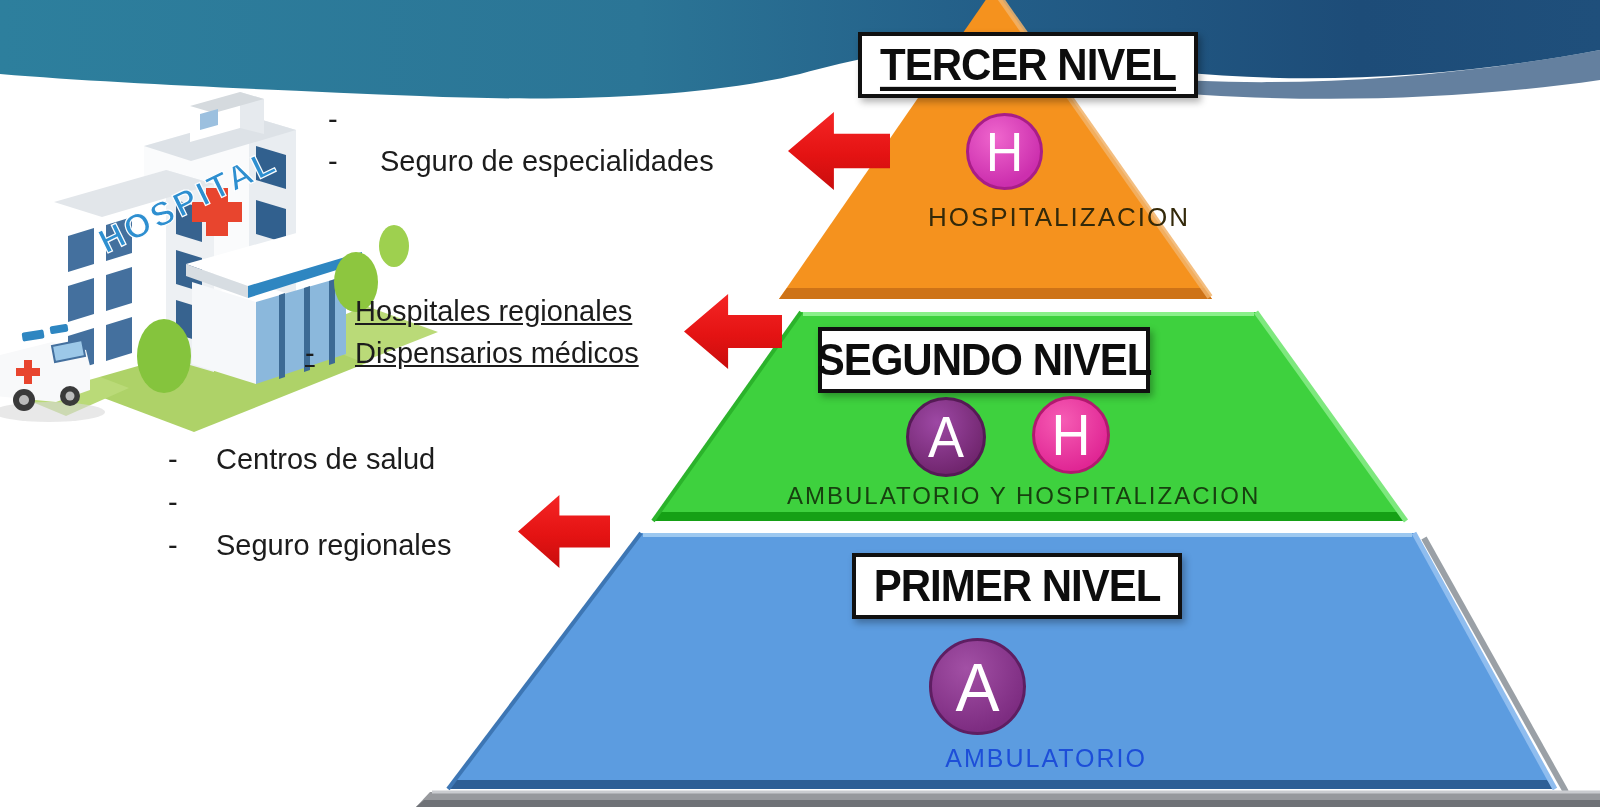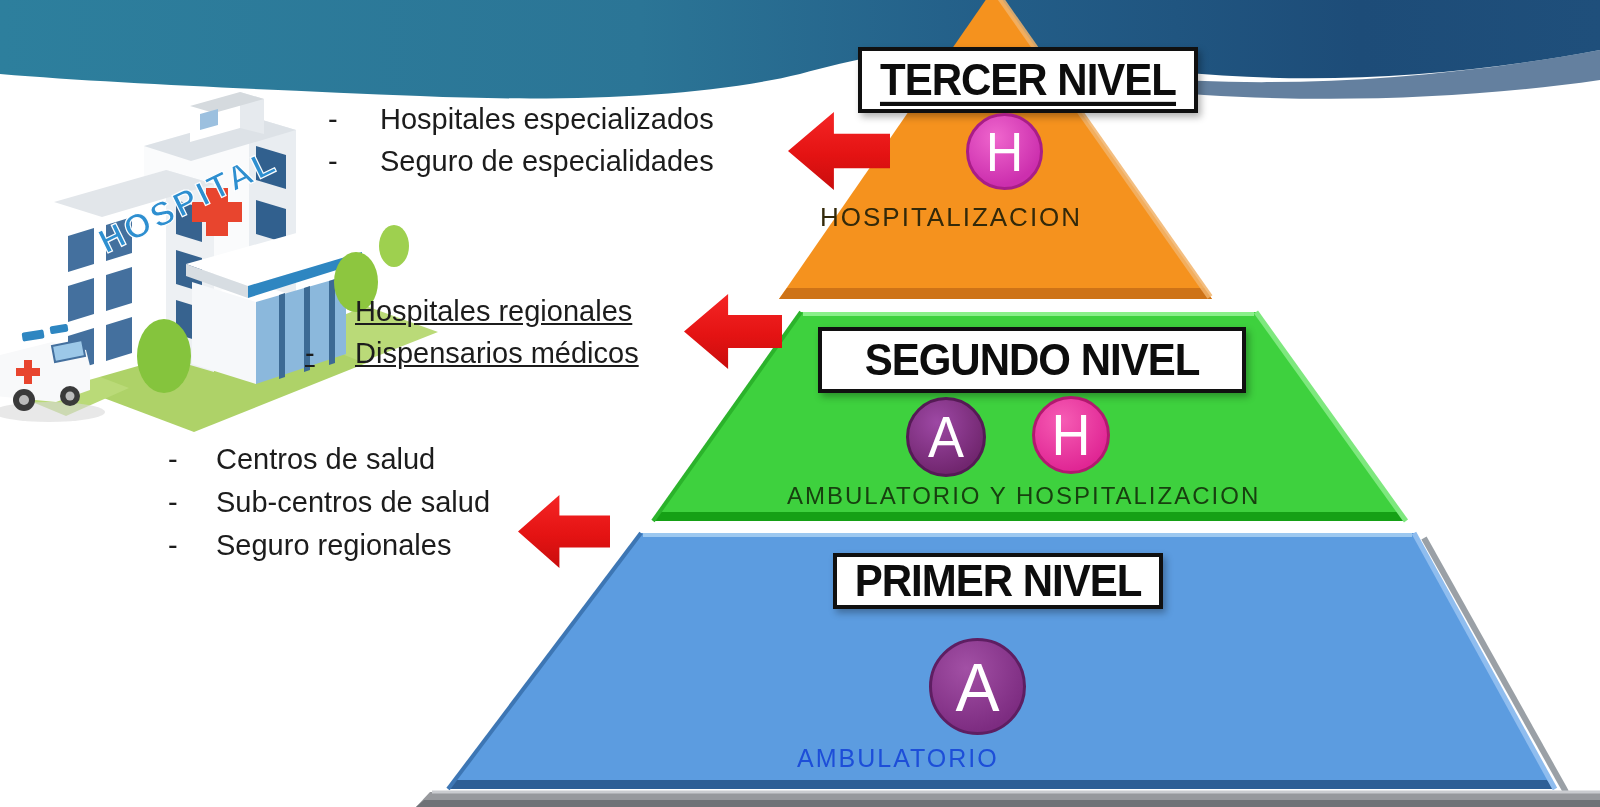--- a/index.html
+++ b/index.html
@@ -22,24 +22,24 @@
   
   .nivel-box{
     position:absolute;background:#ffffff;border:4px solid #101010;
     display:flex;align-items:center;justify-content:center;
     box-shadow:3px 4px 7px rgba(0,0,0,.3);
   }
   .nivel-box span{
     font-weight:bold;font-size:42px;letter-spacing:-1px;color:#0d0d0d;
     white-space:nowrap;transform:scaleY(1.04);
   }
-  #box-tercer{left:858px;top:47px;width:340px;height:66px;}
+  #box-tercer{left:858px;top:32px;width:340px;height:66px;}
   #box-tercer span{text-decoration:underline;text-decoration-thickness:4px;text-underline-offset:7px;}
-  #box-segundo{left:818px;top:327px;width:428px;height:66px;}
-  #box-primer{left:833px;top:553px;width:330px;height:56px;}
+  #box-segundo{left:818px;top:327px;width:332px;height:66px;}
+  #box-primer{left:852px;top:553px;width:330px;height:66px;}
 
   
   .badge{
     position:absolute;border-radius:50%;display:flex;align-items:center;justify-content:center;
     color:#fff;font-family:"Liberation Sans", sans-serif;
   }
   .badge span{transform:scaleY(1.05);}
   #badge-t-h{left:966px;top:113px;width:77px;height:77px;font-size:52px;
     background:radial-gradient(circle at 38% 30%, #ef66cd, #cc2fae 72%);
     border:3px solid #a81d88;}
@@ -48,21 +48,21 @@
     border:3px solid #551a55;}
   #badge-s-h{left:1032px;top:396px;width:78px;height:78px;font-size:54px;
     background:radial-gradient(circle at 38% 30%, #f65cb4, #e02694 75%);
     border:3px solid #b2186f;}
   #badge-p-a{left:929px;top:638px;width:97px;height:97px;font-size:66px;
     background:radial-gradient(circle at 38% 30%, #a250a5, #7d2c81 75%);
     border:3px solid #5e1e62;}
 
   
   .level-caption{
-    position:absolute;text-align:left;letter-spacing:2px;white-space:nowrap;
+    position:absolute;text-align:right;letter-spacing:2px;white-space:nowrap;
     font-size:26px;
   }
   #cap-tercer{left:820px;top:202px;width:370px;color:#33290a;}
   #cap-segundo{left:787px;top:471px;width:470px;color:#17400f;font-size:24px;margin-top:11px;}
   #cap-primer{left:797px;top:744px;width:350px;color:#1d4ed8;font-size:25px;}
 
   
   .anno{position:absolute;color:#1c1c1c;font-size:29px;line-height:42px;}
   .anno .row{display:flex;}
   .anno .dash{width:52px;flex:0 0 auto;}
@@ -220,21 +220,20 @@
     <span>A</span>
   </div>
 
   <div class="level-caption" id="cap-tercer">HOSPITALIZACION</div>
   <div class="level-caption" id="cap-segundo">AMBULATORIO Y HOSPITALIZACION</div>
   <div class="level-caption" id="cap-primer">AMBULATORIO</div>
 
   <div class="anno" id="anno-1">
     <div class="row">
       <span class="dash">-</span>
-      <span>Hospitales especializados</span>
     </div>
     <div class="row">
       <span class="dash">-</span>
       <span>Seguro de especialidades</span>
     </div>
   </div>
 
   <div class="anno" id="anno-2">
     <div class="row">
       <span class="dash"></span>
@@ -246,21 +245,20 @@
     </div>
   </div>
 
   <div class="anno" id="anno-3">
     <div class="row">
       <span class="dash">-</span>
       <span>Centros de salud</span>
     </div>
     <div class="row">
       <span class="dash">-</span>
-      <span>Sub-centros de salud</span>
     </div>
     <div class="row">
       <span class="dash">-</span>
       <span>Seguro regionales</span>
     </div>
   </div>
 
   <div class="arrow-left" id="arrow-1"></div>
   <div class="arrow-left" id="arrow-2"></div>
   <div class="arrow-left" id="arrow-3"></div>

